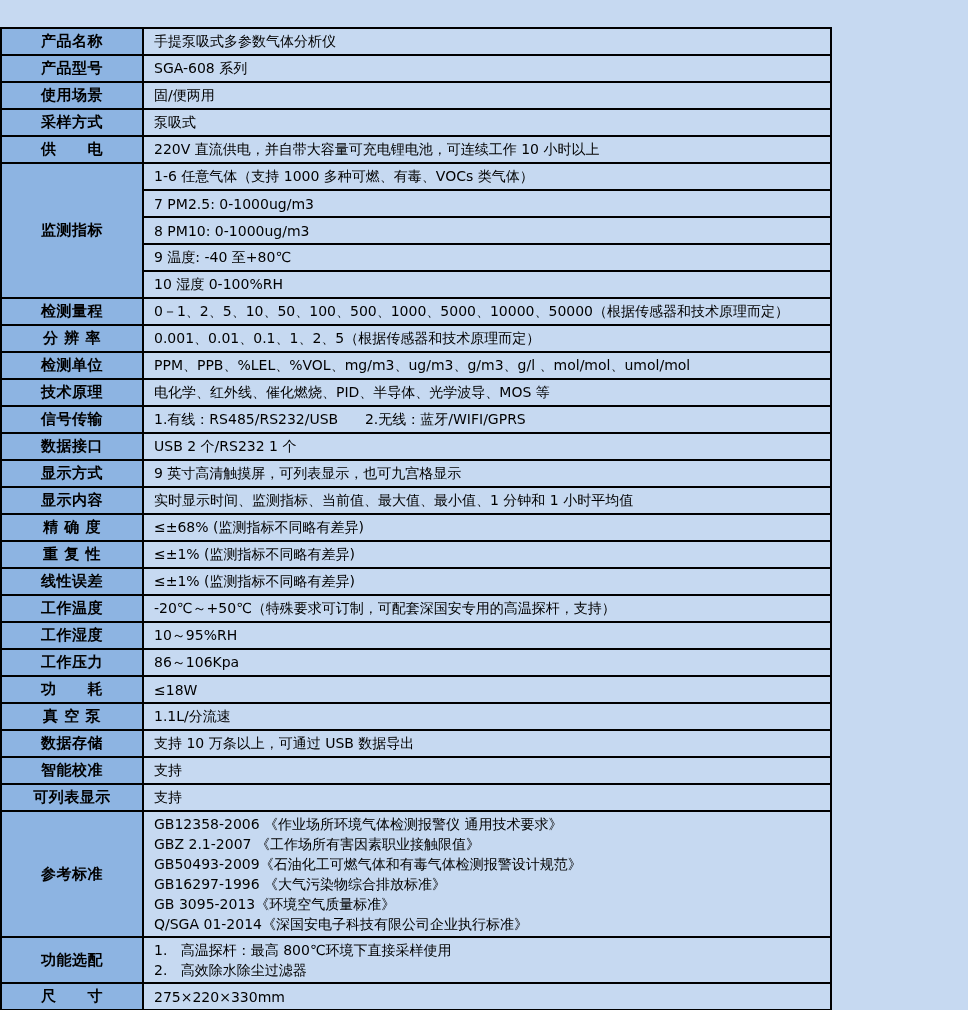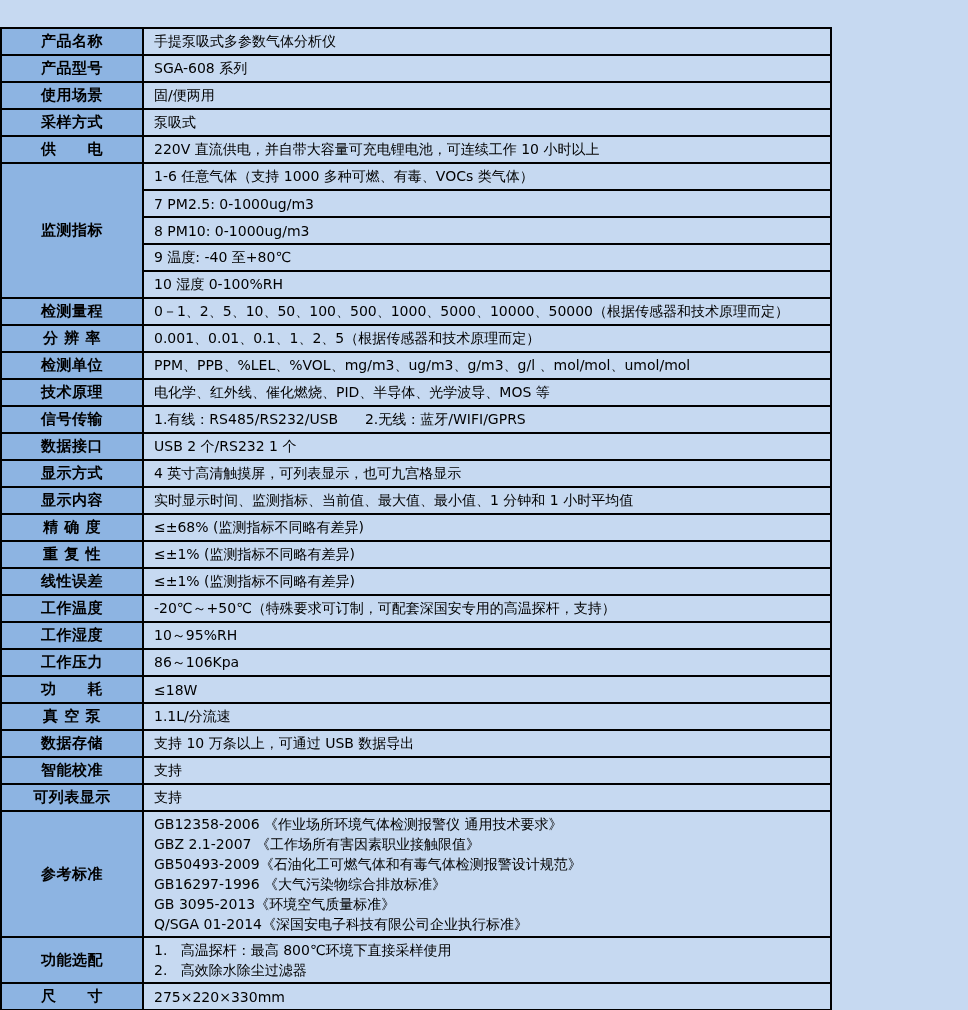--- a/index.html
+++ b/index.html
@@ -111,21 +111,21 @@
         <tr class="single">
           <td class="label">信号传输</td>
           <td class="value">1.有线：RS485/RS232/USB      2.无线：蓝牙/WIFI/GPRS</td>
         </tr>
         <tr class="single">
           <td class="label">数据接口</td>
           <td class="value">USB 2 个/RS232 1 个</td>
         </tr>
         <tr class="single">
           <td class="label">显示方式</td>
-          <td class="value">4 英寸高清触摸屏，可列表显示，也可九宫格显示</td>
+          <td class="value">9 英寸高清触摸屏，可列表显示，也可九宫格显示</td>
         </tr>
         <tr class="single">
           <td class="label">显示内容</td>
           <td class="value">实时显示时间、监测指标、当前值、最大值、最小值、1 分钟和 1 小时平均值</td>
         </tr>
         <tr class="single">
           <td class="label">精 确 度</td>
           <td class="value">≤±68% (监测指标不同略有差异)</td>
         </tr>
         <tr class="single">

